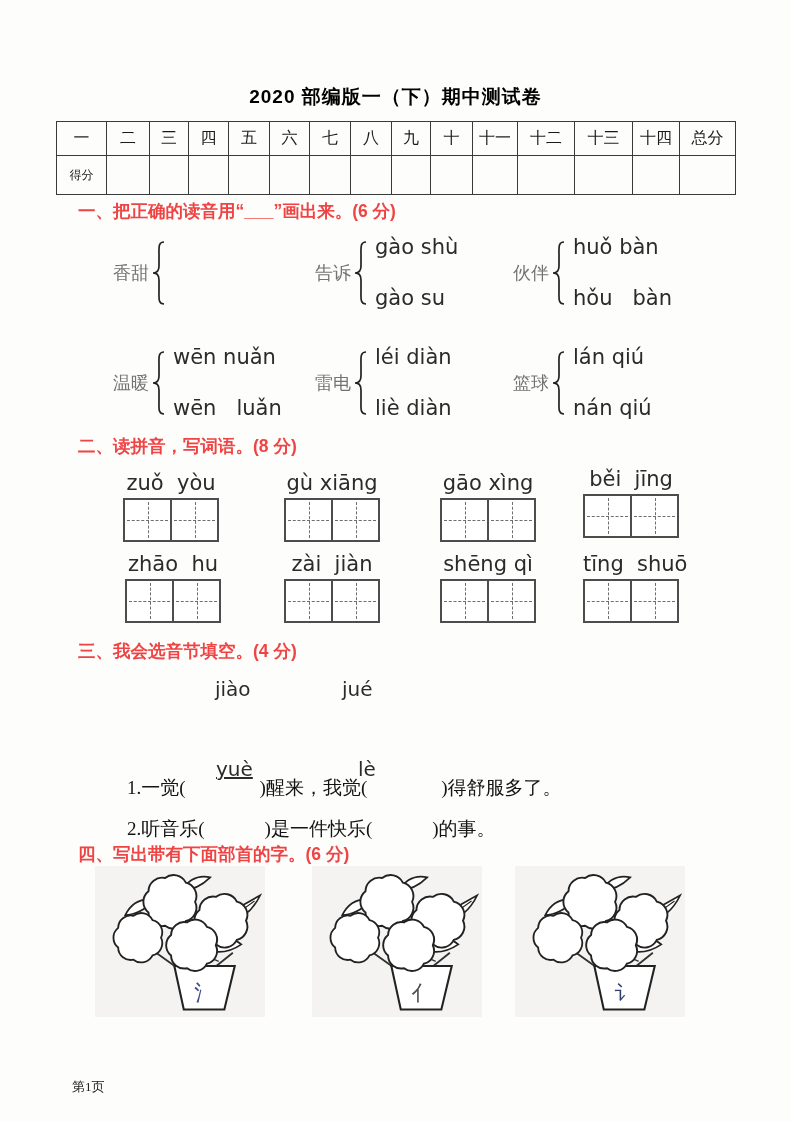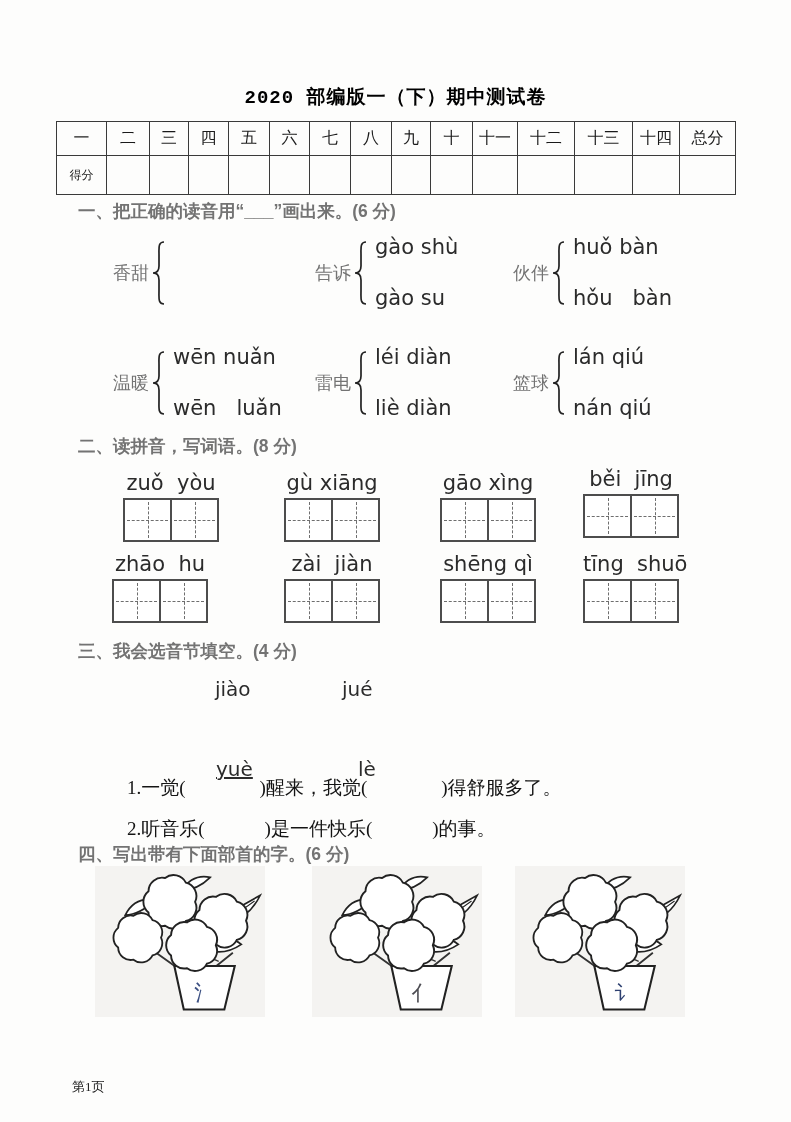--- a/index.html
+++ b/index.html
@@ -5,35 +5,35 @@
   html,body { margin:0; padding:0; background:#ffffff; }
   .page {
     position:relative; width:791px; height:1122px; margin:0 auto;
     background:#fdfdfc; color:#111; overflow:hidden;
     font-family:"Liberation Serif", serif;
   }
   .abs { position:absolute; }
   .title {
     position:absolute; top:84px; left:0; width:100%; text-align:center;
     font-size:19px; font-weight:bold; letter-spacing:1px;
-    font-family:Liberation Mono, monospace; color:#000;
+    font-family:Liberation Sans, sans-serif; color:#000;
   }
   
   .score-table {
     position:absolute; top:121px; left:56px; width:679px;
     border-collapse:collapse; table-layout:fixed;
     font-size:16px; color:#1a1a1a;
   }
   .score-table td { border:1.6px solid #3a3a3a; text-align:center; padding:0; background:#fdfdfc; }
   .score-table tr.hdr td { height:33px; }
   .score-table tr.score td { height:38px; font-size:12px; }
   
   .heading {
     position:absolute; font-family:"Liberation Sans", sans-serif;
-    font-weight:700; font-size:17.5px; color:#737373; white-space:pre;
+    font-weight:700; font-size:17.5px; color:#ef4444; white-space:pre;
   }
   
   .pinyin {
     font-family:"DejaVu Sans", sans-serif; color:#2b2b2b; white-space:pre;
   }
   
   .s1-group { position:absolute; display:flex; align-items:center; height:74px; }
   .s1-word { font-size:18px; color:#737373; white-space:pre; }
   .s1-brace { margin-left:3px; flex:0 0 auto; }
   .s1-opts {
@@ -233,21 +233,21 @@
       </div>
   </div>
   <div class="s2-item" style="left:583px; top:468px;">
     <div class="s2-label pinyin">běi  jīng</div>
     <div class="gridbox">
         <div class="gcell"></div>
         <div class="gcell"></div>
       </div>
   </div>
 
-  <div class="s2-item" style="left:112px; top:553px;">
+  <div class="s2-item" style="left:125px; top:553px;">
     <div class="s2-label pinyin">zhāo  hu</div>
     <div class="gridbox">
         <div class="gcell"></div>
         <div class="gcell"></div>
       </div>
   </div>
   <div class="s2-item" style="left:440px; top:553px;">
     <div class="s2-label pinyin">shēng qì</div>
     <div class="gridbox">
         <div class="gcell"></div>

